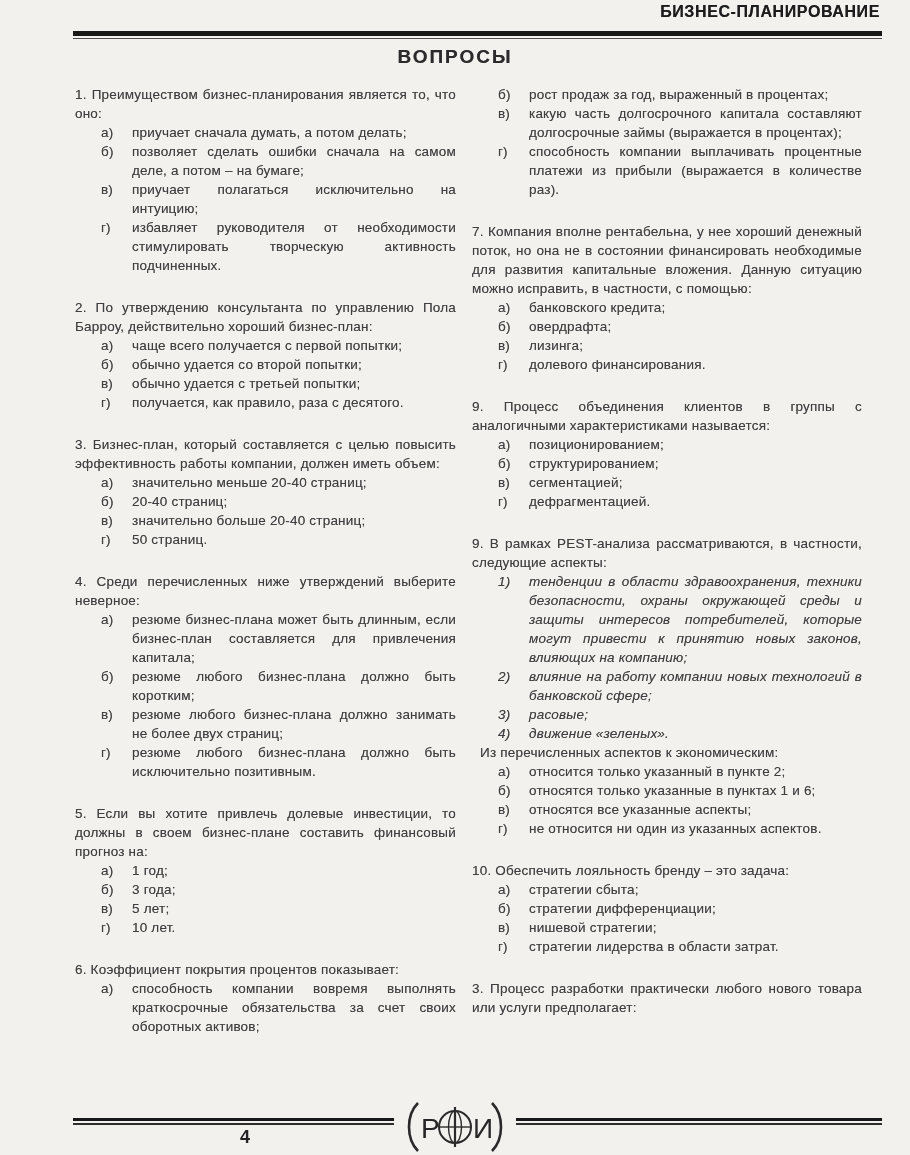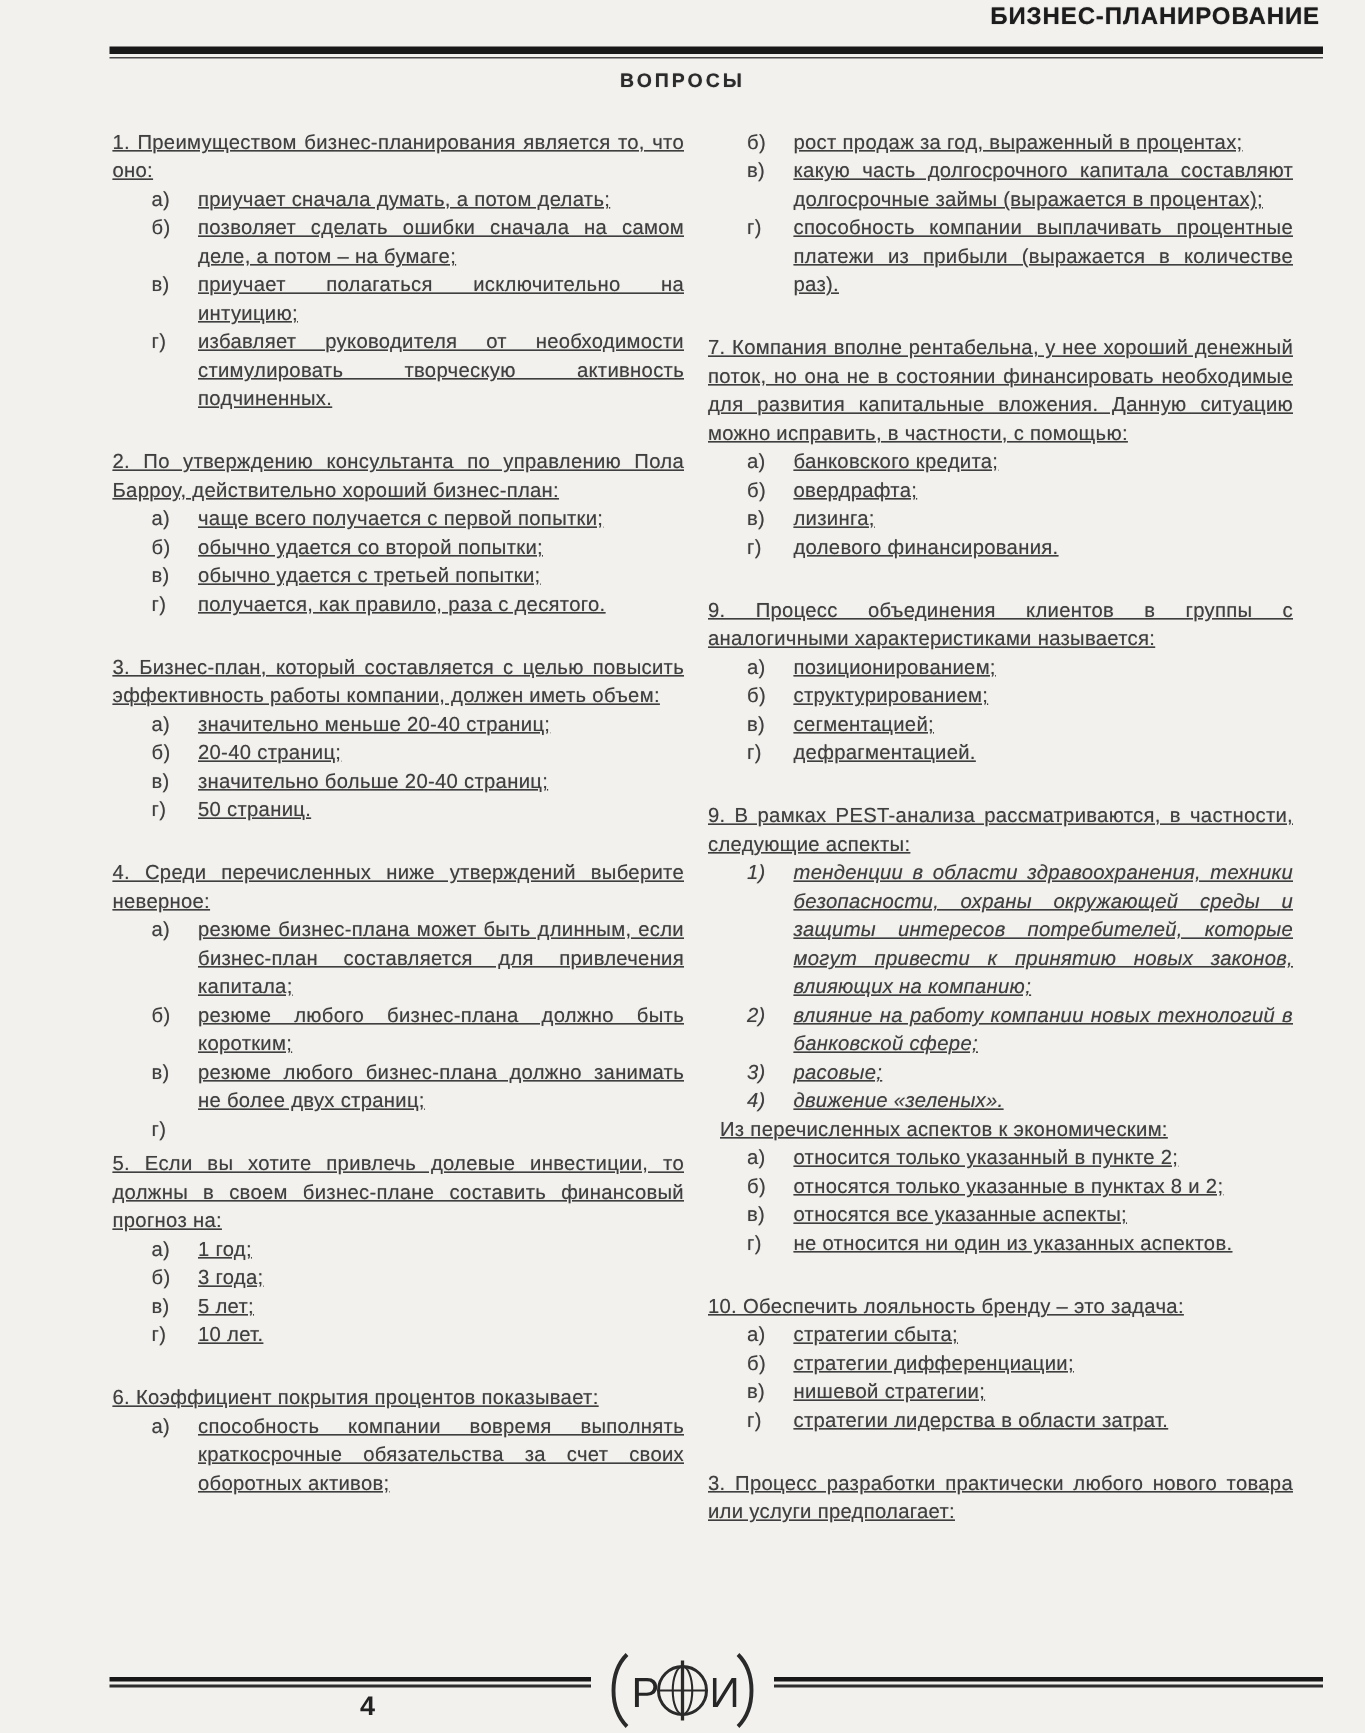--- a/index.html
+++ b/index.html
@@ -20,32 +20,31 @@
   }
   .top-rule{
     position:absolute;top:31px;left:73px;right:28px;
     height:2px;
     border-top:5px solid #181818;
     border-bottom:1px solid #4a4a4a;
   }
   .page-title{
     position:absolute;top:46px;left:0;width:910px;
     text-align:center;
-    font-size:13px;font-weight:bold;letter-spacing:2px;
+    font-size:19px;font-weight:bold;letter-spacing:2px;
     color:#2b2b2b;
     text-shadow:0 0 .6px rgba(40,40,40,.6);
   }
 
   .columns{
     position:absolute;top:85px;left:75px;
     display:flex;gap:16px;
     font-size:13.5px;line-height:19px;
     letter-spacing:.2px;
     text-shadow:0 0 .5px rgba(70,70,70,.55);
-    text-decoration:underline;
   }
   .col{width:381px;}
   .col.right{width:390px;}
 
   .question{margin:0 0 23px 0;}
   .question:last-child{margin-bottom:0;}
   .intro{
     margin:0;text-align:justify;
   }
   .option{
@@ -108,21 +107,21 @@
           <div class="option"><span class="opt-label">а)</span><span class="opt-text">значительно меньше 20-40 страниц;</span></div>
           <div class="option"><span class="opt-label">б)</span><span class="opt-text">20-40 страниц;</span></div>
           <div class="option"><span class="opt-label">в)</span><span class="opt-text">значительно больше 20-40 страниц;</span></div>
           <div class="option"><span class="opt-label">г)</span><span class="opt-text">50 страниц.</span></div>
         </div>
         <div class="question">
           <p class="intro">4. Среди перечисленных ниже утверждений выберите неверное:</p>
           <div class="option"><span class="opt-label">а)</span><span class="opt-text">резюме бизнес-плана может быть длинным, если бизнес-план составляется для привлечения капитала;</span></div>
           <div class="option"><span class="opt-label">б)</span><span class="opt-text">резюме любого бизнес-плана должно быть коротким;</span></div>
           <div class="option"><span class="opt-label">в)</span><span class="opt-text">резюме любого бизнес-плана должно занимать не более двух страниц;</span></div>
-          <div class="option"><span class="opt-label">г)</span></div>
+          <div class="option"><span class="opt-label">г)</span><span class="opt-text">резюме любого бизнес-плана должно быть исключительно позитивным.</span></div>
         </div>
         <div class="question">
           <p class="intro">5. Если вы хотите привлечь долевые инвестиции, то должны в своем бизнес-плане составить финансовый прогноз на:</p>
           <div class="option"><span class="opt-label">а)</span><span class="opt-text">1 год;</span></div>
           <div class="option"><span class="opt-label">б)</span><span class="opt-text">3 года;</span></div>
           <div class="option"><span class="opt-label">в)</span><span class="opt-text">5 лет;</span></div>
           <div class="option"><span class="opt-label">г)</span><span class="opt-text">10 лет.</span></div>
         </div>
         <div class="question">
           <p class="intro">6. Коэффициент покрытия процентов показывает:</p>
@@ -150,21 +149,21 @@
           <div class="option"><span class="opt-label">г)</span><span class="opt-text">дефрагментацией.</span></div>
         </div>
         <div class="question">
           <p class="intro">9. В рамках PEST-анализа рассматриваются, в частности, следующие аспекты:</p>
           <div class="option numbered"><span class="opt-label">1)</span><span class="opt-text">тенденции в области здравоохранения, техники безопасности, охраны окружающей среды и защиты интересов потребителей, которые могут привести к принятию новых законов, влияющих на компанию;</span></div>
           <div class="option numbered"><span class="opt-label">2)</span><span class="opt-text">влияние на работу компании новых технологий в банковской сфере;</span></div>
           <div class="option numbered"><span class="opt-label">3)</span><span class="opt-text">расовые;</span></div>
           <div class="option numbered"><span class="opt-label">4)</span><span class="opt-text">движение «зеленых».</span></div>
           <div class="note">Из перечисленных аспектов к экономическим:</div>
           <div class="option"><span class="opt-label">а)</span><span class="opt-text">относится только указанный в пункте 2;</span></div>
-          <div class="option"><span class="opt-label">б)</span><span class="opt-text">относятся только указанные в пунктах 8 и 2;</span></div>
+          <div class="option"><span class="opt-label">б)</span><span class="opt-text">относятся только указанные в пунктах 1 и 6;</span></div>
           <div class="option"><span class="opt-label">в)</span><span class="opt-text">относятся все указанные аспекты;</span></div>
           <div class="option"><span class="opt-label">г)</span><span class="opt-text">не относится ни один из указанных аспектов.</span></div>
         </div>
         <div class="question">
           <p class="intro">10. Обеспечить лояльность бренду – это задача:</p>
           <div class="option"><span class="opt-label">а)</span><span class="opt-text">стратегии сбыта;</span></div>
           <div class="option"><span class="opt-label">б)</span><span class="opt-text">стратегии дифференциации;</span></div>
           <div class="option"><span class="opt-label">в)</span><span class="opt-text">нишевой стратегии;</span></div>
           <div class="option"><span class="opt-label">г)</span><span class="opt-text">стратегии лидерства в области затрат.</span></div>
         </div>

